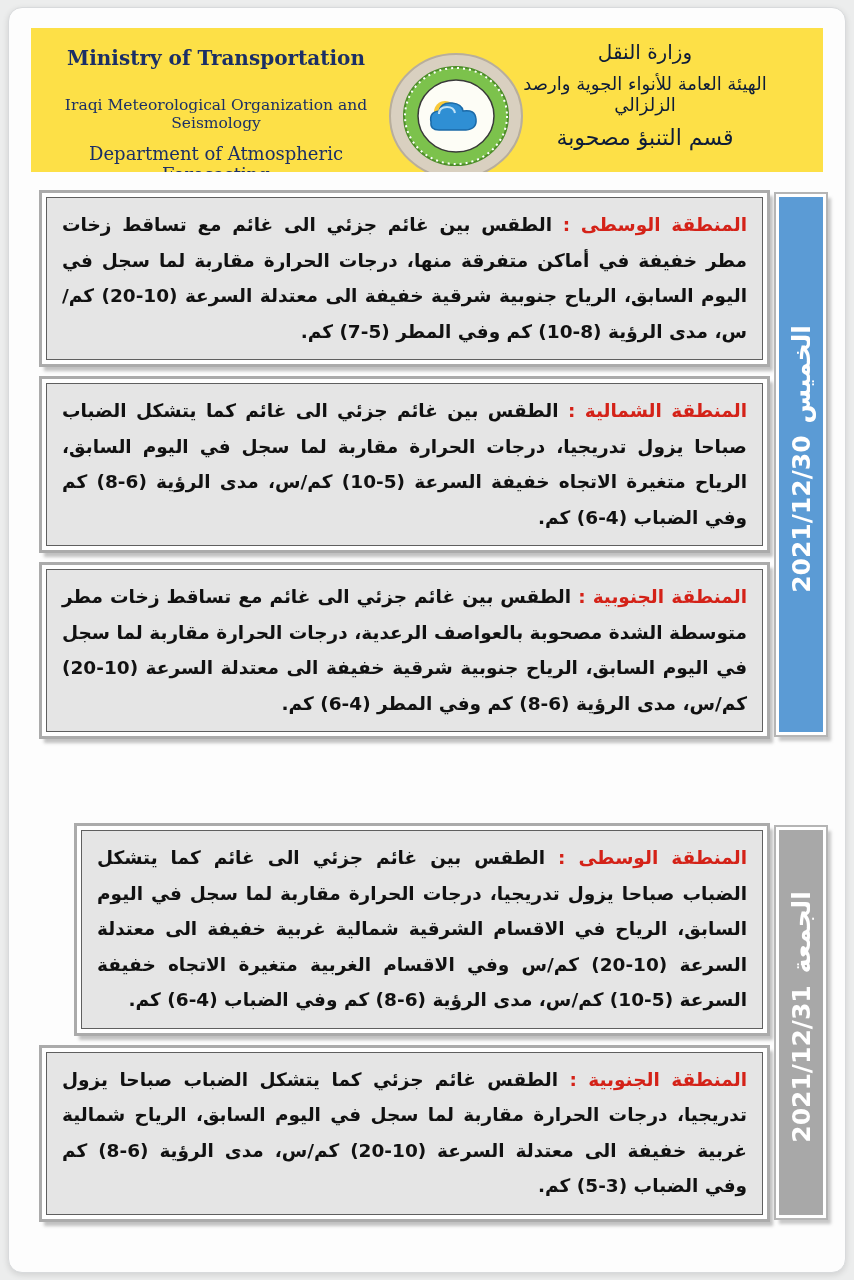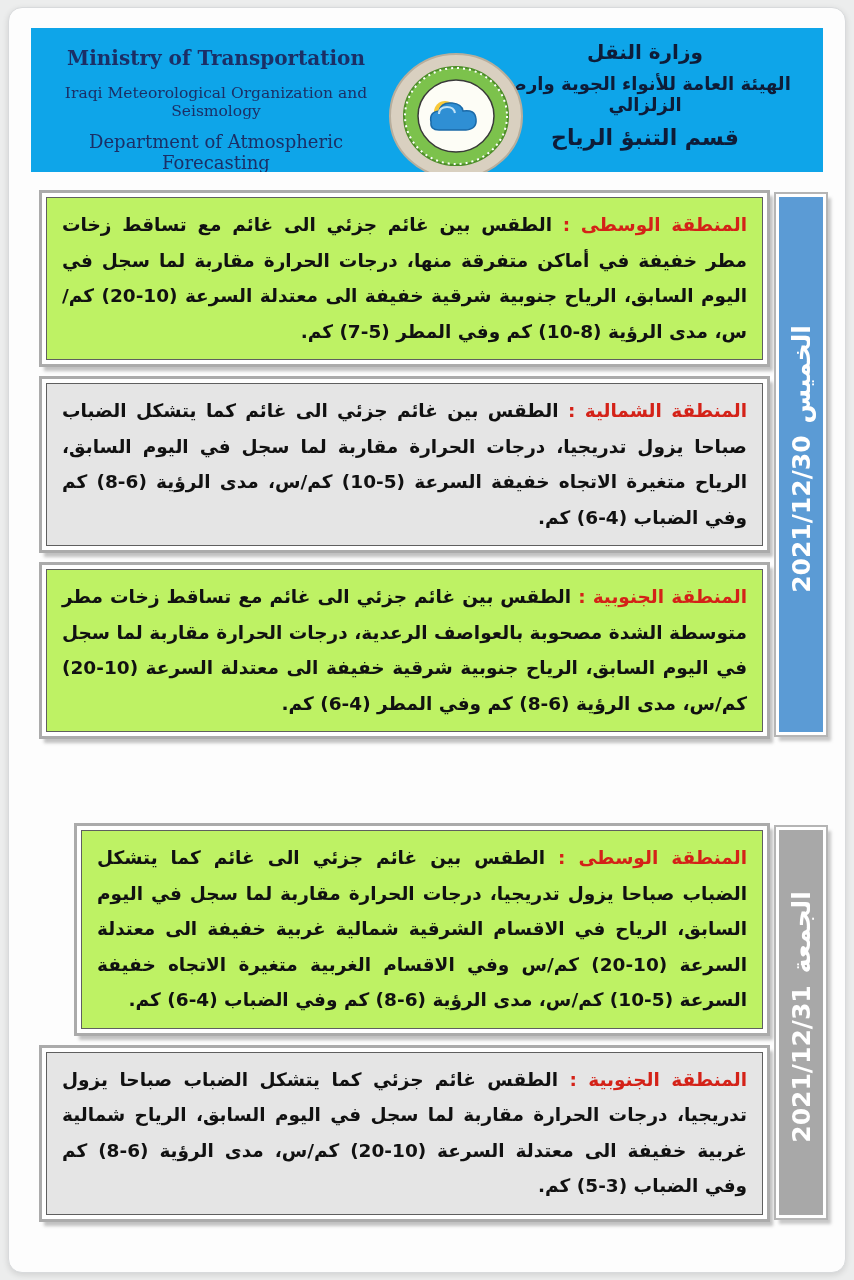--- a/index.html
+++ b/index.html
@@ -13,38 +13,38 @@
   
   .banner {
     height:144px; margin:0 6px 0 2px; position:relative; overflow:hidden;
     background:
       radial-gradient(ellipse 270px 190px at 66% 12%, rgba(255,255,255,.95), rgba(255,255,255,0) 62%),
       radial-gradient(ellipse 430px 230px at 72% 108%, #ffffff 42%, rgba(255,255,255,0) 76%),
       radial-gradient(ellipse 480px 210px at 18% 118%, rgba(255,255,255,.97) 44%, rgba(255,255,255,0) 78%),
       radial-gradient(ellipse 300px 130px at 44% 100%, rgba(255,255,255,.92) 30%, rgba(255,255,255,0) 72%),
       radial-gradient(ellipse 240px 110px at 5% 60%, rgba(255,255,255,.7), rgba(255,255,255,0) 70%),
       linear-gradient(180deg,#2f86d2 0%,#3f91d9 30%,#6fadе6 55%,#7fb6e9 62%,#c9e0f5 85%,#f3f9fe 100%);
-    background-color:#0ea5e9;
+    background-color:#fde047;
   }
   .banner-grid { position:relative; height:100%; display:flex; align-items:flex-start; justify-content:space-between; }
   .en-block { margin:18px 0 0 30px; text-align:center; color:#1b2f66; font-family:"DejaVu Serif", serif; width:310px; }
   .en-l1 { font-size:20px; font-weight:bold; }
-  .en-l2 { font-size:15.5px; margin-top:14px; }
+  .en-l2 { font-size:15.5px; margin-top:26px; }
   .en-l3 { font-size:18px; margin-top:11px; }
-  .ar-block { margin:12px 28px 0 0; text-align:center; color:#0e1c38; direction:rtl; width:300px; font-weight:bold; }
+  .ar-block { margin:12px 28px 0 0; text-align:center; color:#0e1c38; direction:rtl; width:300px; font-weight:normal; }
   .ar-l1 { font-size:20px; }
   .ar-l2 { font-size:18px; margin-top:9px; }
   .ar-l3 { font-size:22px; margin-top:10px; }
   .logo { position:absolute; left:356px; top:24px; width:138px; height:128px; }
   
   .group { display:flex; align-items:stretch; margin:18px 6px 0 10px; gap:9px; }
   .group.second { margin-top:84px; }
   .boxes { flex:1; display:flex; flex-direction:column; gap:9px; }
   .region-box {
-    background:#bef264; border:1px solid #5f5f5f; padding:9px 15px 10px 15px;
+    background:#e5e5e5; border:1px solid #5f5f5f; padding:9px 15px 10px 15px;
     box-shadow:0 0 0 4px #ffffff, 0 0 0 7px #ababab, 4px 5px 3px 6px rgba(120,120,120,.45);
     margin:7px; direction:rtl;
   }
   .boxes .region-box:nth-child(2) { background:#e5e5e5; }
   .g1 .region-box:nth-child(1){ min-height:104px; }
   .g1 .region-box:nth-child(2){ min-height:104px; }
   .g1 .region-box:nth-child(3){ min-height:112px; }
   .g2 .region-box:nth-child(1){ min-height:126px;margin-left:42px; }
   .g2 .region-box:nth-child(2){ min-height:110px; }
   .g2 .region-box:nth-child(3){ min-height:122px; }
@@ -73,21 +73,21 @@
   <div class="banner">
     <div class="banner-grid">
       <div class="en-block">
         <div class="en-l1">Ministry of Transportation</div>
         <div class="en-l2">Iraqi Meteorological Organization and Seismology</div>
         <div class="en-l3">Department of Atmospheric Forecasting</div>
       </div>
       <div class="ar-block">
         <div class="ar-l1">وزارة النقل</div>
         <div class="ar-l2">الهيئة العامة للأنواء الجوية وارصد الزلزالي</div>
-        <div class="ar-l3">قسم التنبؤ الرياح</div>
+        <div class="ar-l3">قسم التنبؤ مصحوبة</div>
       </div>
     </div>
     <svg class="logo" viewBox="0 0 138 128">
       <ellipse cx="69" cy="64" rx="66" ry="62" fill="#d9d0c0" stroke="#b3a astroke" stroke-width="0"></ellipse>
       <ellipse cx="69" cy="64" rx="66" ry="62" fill="#d9d0c0" stroke="#b8ae9c" stroke-width="2"></ellipse>
       <ellipse cx="69" cy="64" rx="52" ry="49" fill="#7cc24c" stroke="#4e8f2a" stroke-width="2"></ellipse>
       <ellipse cx="69" cy="64" rx="51" ry="48" fill="none" stroke="#ffffff" stroke-width="2" stroke-dasharray="2 4"></ellipse>
       <ellipse cx="69" cy="64" rx="38" ry="36" fill="#fdfdf6" stroke="#3a3a3a" stroke-width="1.5"></ellipse>
       <circle cx="58" cy="60" r="11" fill="#f8c93a"></circle>
       <path d="M44 70 q-2 -10 8 -11 q2 -9 13 -8 q10 1 11 8 q12 -2 13 8 q1 10 -10 11 l-27 0 q-9 0 -8 -8 z" fill="#2f8fd4" stroke="#1b6aa8" stroke-width="1.5"></path>

